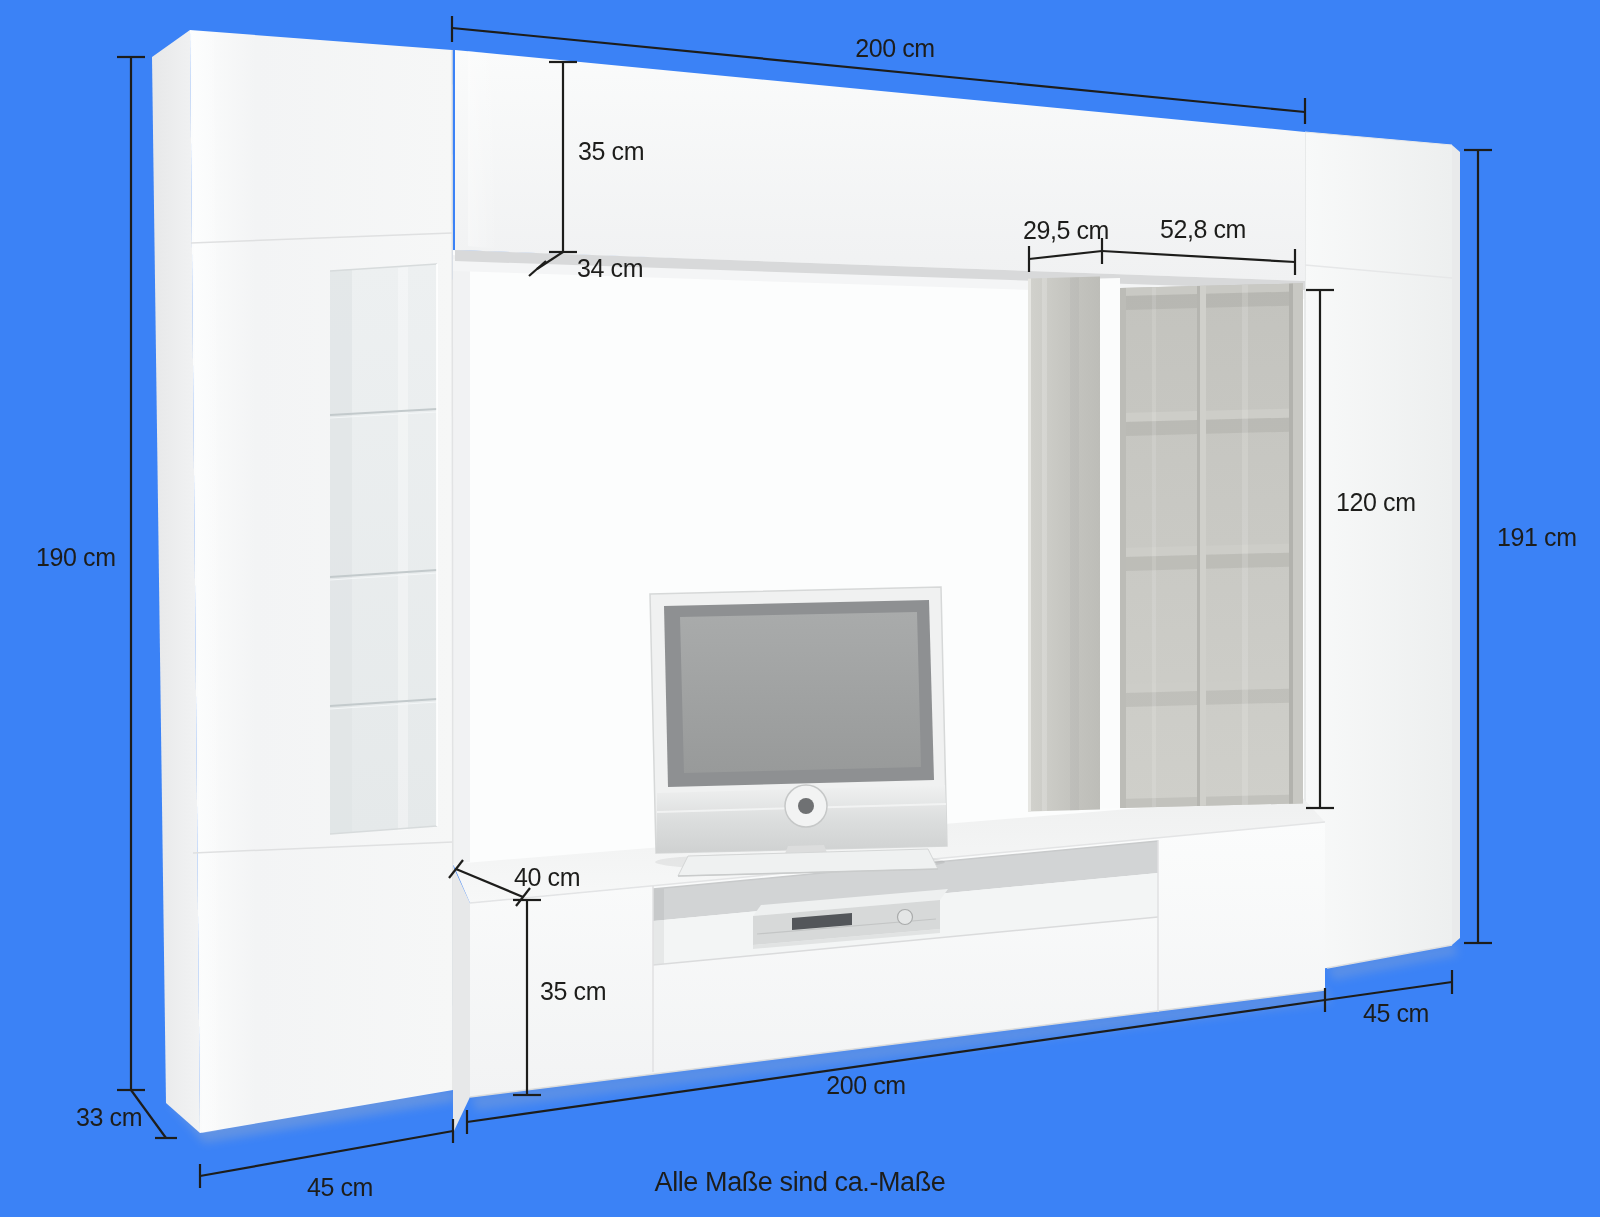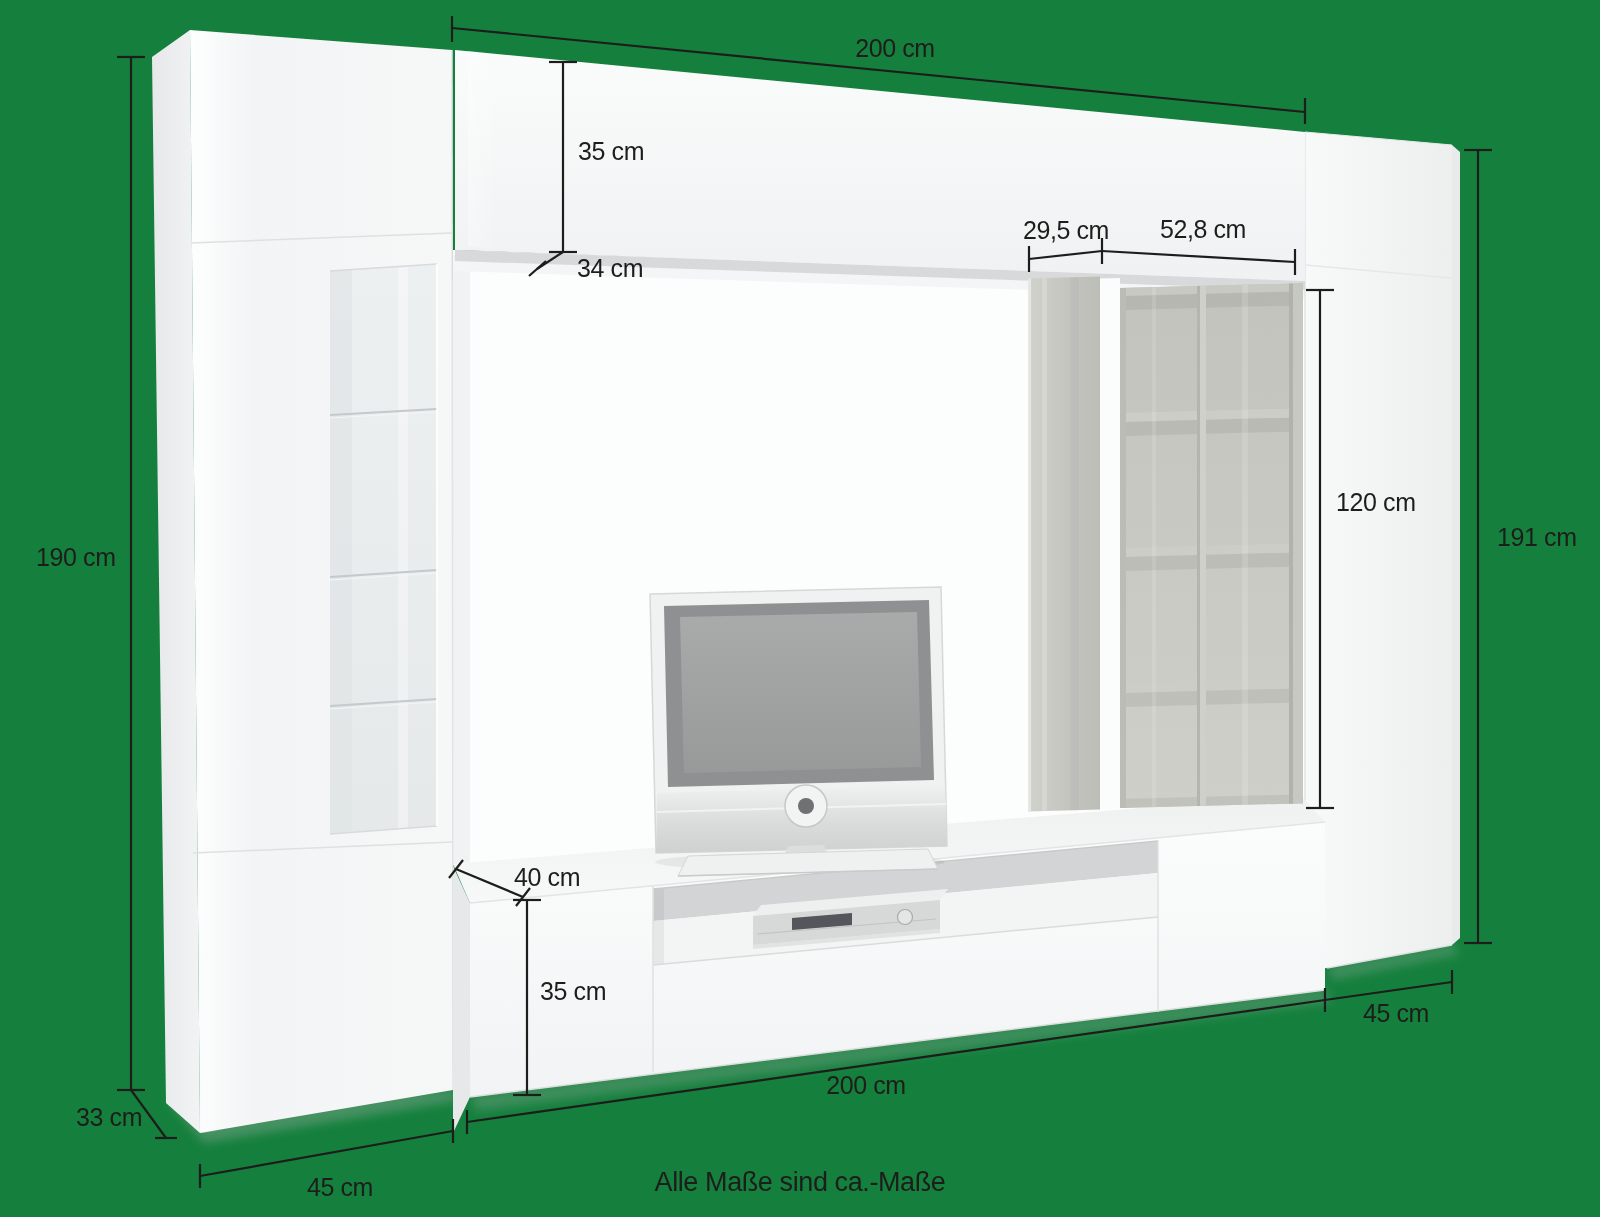--- a/index.html
+++ b/index.html
@@ -7,21 +7,21 @@
     padding: 0;
     background: #ffffff;
     width: 1600px;
     height: 1217px;
     overflow: hidden;
   }
   #stage {
     position: relative;
     width: 1600px;
     height: 1217px;
-    background: #15803d;
+    background: #3b82f6;
   }
   svg { display: block; }
   text {
     font-family: "Liberation Sans", "DejaVu Sans", sans-serif;
     font-size: 25px;
     letter-spacing: -0.4px;
     fill: #1d1d1b;
   }
   .dim-label { font-size: 25px; }
   .footnote  { font-size: 27px; }

